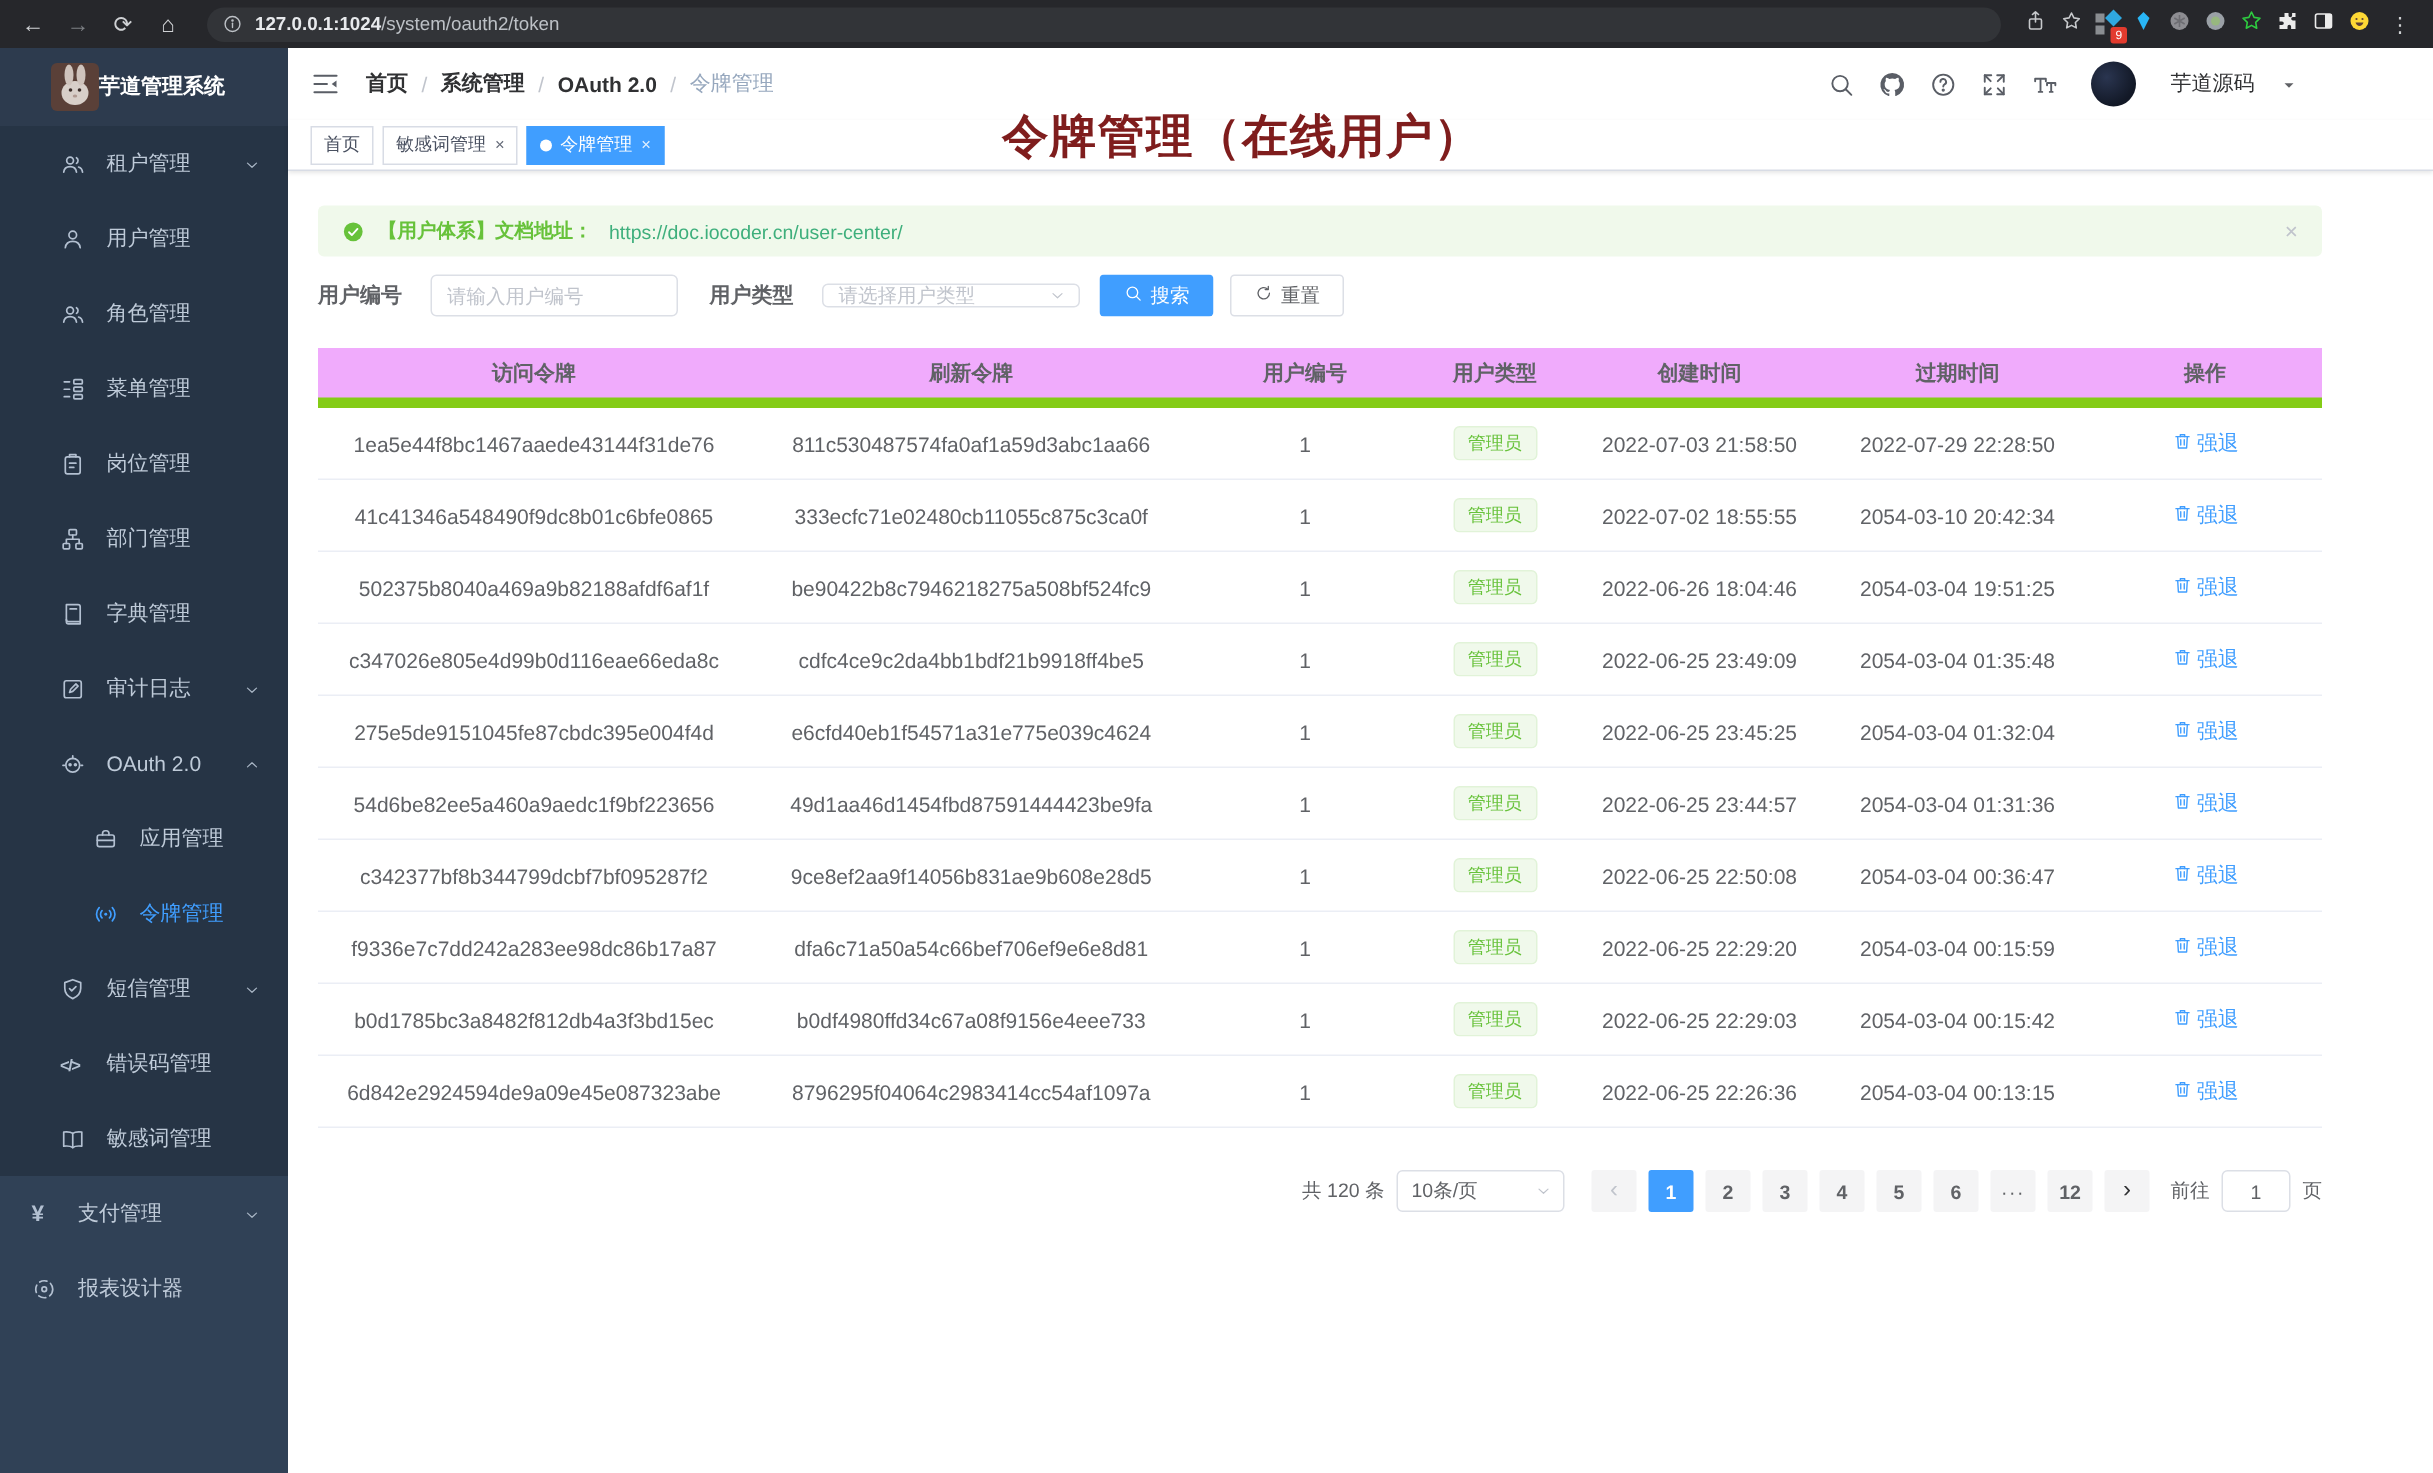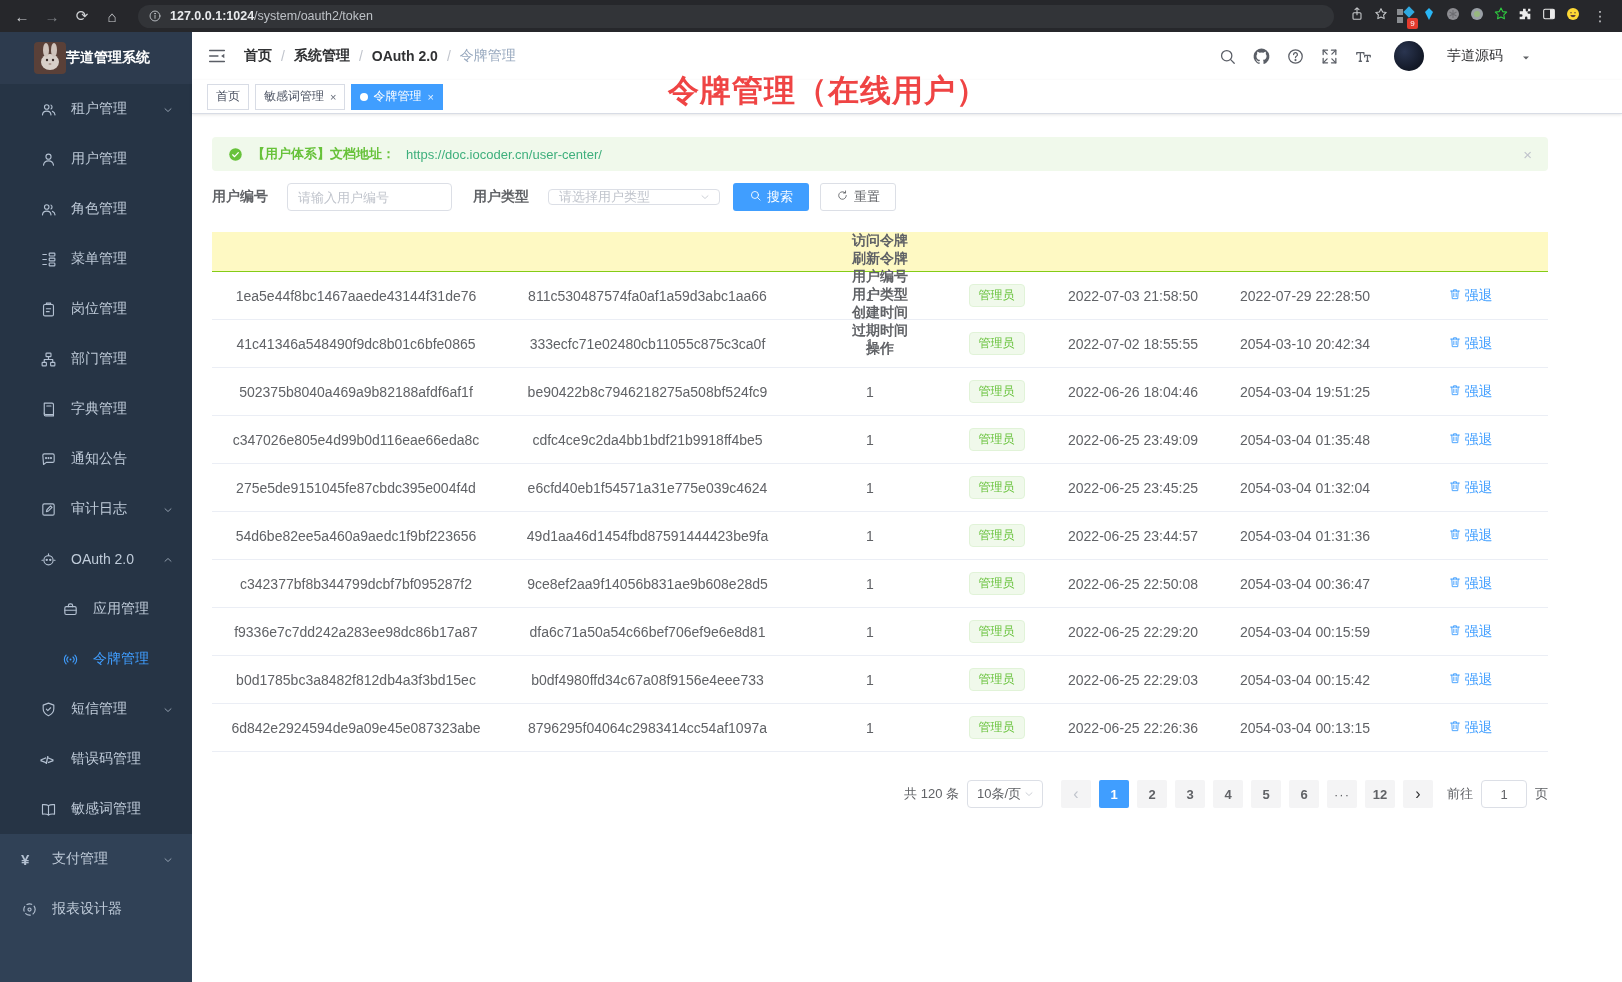--- a/index.html
+++ b/index.html
@@ -59,21 +59,21 @@
   .uname { font-size:14px; color:#303133; margin-left:8px; }
   .caret { width:12px; height:12px; color:#606266; margin-left:2px; }
   .caret svg { width:12px; height:12px; }
 
   .tags-view { height:34px; display:flex; align-items:center; gap:6px; padding:0 15px; border-bottom:1px solid #d8dce5; box-shadow:0 1px 3px rgba(0,0,0,.10); position:relative; background:#fff; }
   .tag { height:26px; display:flex; align-items:center; padding:0 8px; border:1px solid #d8dce5; background:#fff; color:#495060; font-size:12px; gap:5px; cursor:pointer; }
   .tag .dot { width:8px; height:8px; border-radius:50%; background:#fff; }
   .tag.active { background:#409eff; border-color:#409eff; color:#fff; }
   .tag .tx { font-size:11px; opacity:.85; margin-left:1px; }
 
-  .annotation { position:absolute; left:476px; top:38px; font-size:31px; font-weight:700; color:#ef4444; z-index:20; letter-spacing:1px; white-space:nowrap; }
+  .annotation { position:absolute; left:476px; top:38px; font-size:31px; font-weight:700; color:#7f1d1d; z-index:20; letter-spacing:1px; white-space:nowrap; }
 
   .content { padding:23px 20px 0 20px; position:relative; width:1376px; }
 
   
   .alert { width:1336px; height:32px; background:#f0f9eb; border-radius:4px; display:flex; align-items:center; padding:17px 16px; gap:9px; }
   .alert .aicon { width:15px; height:15px; }
   .alert .aicon svg { width:15px; height:15px; }
   .alert .atext { font-size:13px; color:#67c23a; font-weight:700; }
   .alert .alink { font-size:13px; color:#3eaf7c; text-decoration:none; margin-left:2px; }
   .alert .aclose { margin-left:auto; color:#c0c4cc; font-size:15px; cursor:pointer; }
@@ -87,39 +87,39 @@
   .fselect .chev { width:12px; height:12px; color:#c0c4cc; }
   .fselect .chev svg { width:12px; height:12px; }
   .btn { height:28px; border-radius:3px; display:inline-flex; align-items:center; justify-content:flex-end; gap:5px; font-size:13px; cursor:pointer; border:1px solid transparent; padding:0 15px; }
   .btn svg { width:13px; height:13px; }
   .btn.primary { background:#409eff; color:#fff; margin-right:11px; }
   .btn.plain { background:#fff; color:#606266; border-color:#dcdfe6; }
 
   
   .table { width:1336px; margin-top:21px; font-size:14px; }
   .thead, .trow { display:flex; align-items:center; }
-  .thead { height:40px; background:#fef9c3; border-bottom:1px solid #84cc16;flex-direction:column; }
+  .thead { height:40px; background:#f0abfc; border-bottom:7px solid #84cc16; }
   .th { font-weight:700; color:#606266; text-align:center; font-size:14px; }
   .trow { height:48px; border-bottom:1px solid #ebeef5; color:#606266; }
   .td { text-align:center; overflow:hidden; white-space:nowrap; }
   .th:nth-child(1), .td:nth-child(1) { width:288px; }
   .th:nth-child(2), .td:nth-child(2) { width:295px; }
   .th:nth-child(3), .td:nth-child(3) { width:150px; }
   .th:nth-child(4), .td:nth-child(4) { width:103px; }
   .th:nth-child(5), .td:nth-child(5) { width:170px; }
   .th:nth-child(6), .td:nth-child(6) { width:174px; }
   .th:nth-child(7), .td:nth-child(7) { width:156px; }
   .badge { display:inline-block; padding:3px 9px; font-size:12px; color:#67c23a; background:#f0f9eb; border:1px solid #e1f3d8; border-radius:4px; line-height:15px; }
   .op-link { color:#409eff; text-decoration:none; display:inline-flex; align-items:center; gap:3px; font-size:14px; cursor:pointer; }
   .op-link svg { width:14px; height:14px; }
 
   
   .pagination { width:1336px; margin-top:28px; display:flex; align-items:center; justify-content:flex-end; font-size:13px; color:#606266; }
   .ptotal { margin-right:8px; }
-  .psize { width:76px; height:28px; border:1px solid #dcdfe6; border-radius:4px; display:flex; align-items:center; justify-content:space-between; padding:0 7px 0 9px; color:#606266; cursor:pointer; margin-right:14px; }
+  .psize { width:112px; height:28px; border:1px solid #dcdfe6; border-radius:4px; display:flex; align-items:center; justify-content:space-between; padding:0 7px 0 9px; color:#606266; cursor:pointer; margin-right:14px; }
   .psize .chev { width:12px; height:12px; color:#c0c4cc; }
   .psize .chev svg { width:12px; height:12px; }
   .pager { display:flex; align-items:center; }
   .pbtn { min-width:30px; height:28px; margin:0 4px; background:#f4f4f5; border-radius:2px; display:flex; align-items:center; justify-content:center; font-size:13px; color:#606266; font-weight:600; cursor:pointer; padding:0 4px; }
   .pbtn.arrow-prev { color:#c0c4cc; font-size:16px; font-weight:400; }
   .pbtn.arrow-next { color:#303133; font-size:16px; font-weight:400; }
   .pbtn.active { background:#409eff; color:#fff; }
   .pbtn.ellipsis { letter-spacing:1px; font-weight:400; }
   .goto { display:flex; align-items:center; margin-left:10px; gap:8px; }
   .ginput { width:46px; height:28px; border:1px solid #dcdfe6; border-radius:4px; text-align:center; font-size:13px; color:#606266; font-family:"Liberation Sans",sans-serif; }
@@ -293,30 +293,20 @@
           <div class="menu-item sub">
             <span class="mi"><svg viewBox="0 0 24 24" fill="none" stroke="currentColor" stroke-width="1.6" stroke-linecap="round" stroke-linejoin="round">
                 <path d="M6 3h11a2 2 0 0 1 2 2v16H8a2 2 0 0 1-2-2z"></path>
                 <path d="M6 17a2 2 0 0 0 2 2h11"></path>
                 <path d="M9.5 7h6"></path>
               </svg></span>
             <span>字典管理</span>
 
           </div>
 
-          <div class="menu-item sub">
-            <span class="mi"><svg viewBox="0 0 24 24" fill="none" stroke="currentColor" stroke-width="1.6" stroke-linecap="round" stroke-linejoin="round">
-                <path d="M4 6a2 2 0 0 1 2-2h12a2 2 0 0 1 2 2v8a2 2 0 0 1-2 2h-9l-4 3z"></path>
-                <circle cx="8.5" cy="10" r=".7" fill="currentColor"></circle>
-                <circle cx="12" cy="10" r=".7" fill="currentColor"></circle>
-                <circle cx="15.5" cy="10" r=".7" fill="currentColor"></circle>
-              </svg></span>
-            <span>通知公告</span>
-
-          </div>
 
           <div class="menu-item sub">
             <span class="mi"><svg viewBox="0 0 24 24" fill="none" stroke="currentColor" stroke-width="1.6" stroke-linecap="round" stroke-linejoin="round">
                 <rect x="4" y="4" width="16" height="16" rx="2"></rect>
                 <path d="M9 15l1-3 5-5 2 2-5 5z"></path>
               </svg></span>
             <span>审计日志</span>
             <span class="arrow"><svg viewBox="0 0 24 24" fill="none" stroke="currentColor" stroke-width="1.6" stroke-linecap="round" stroke-linejoin="round">
                 <path d="M6 9.5l6 5.5 6-5.5"></path>
               </svg></span>

